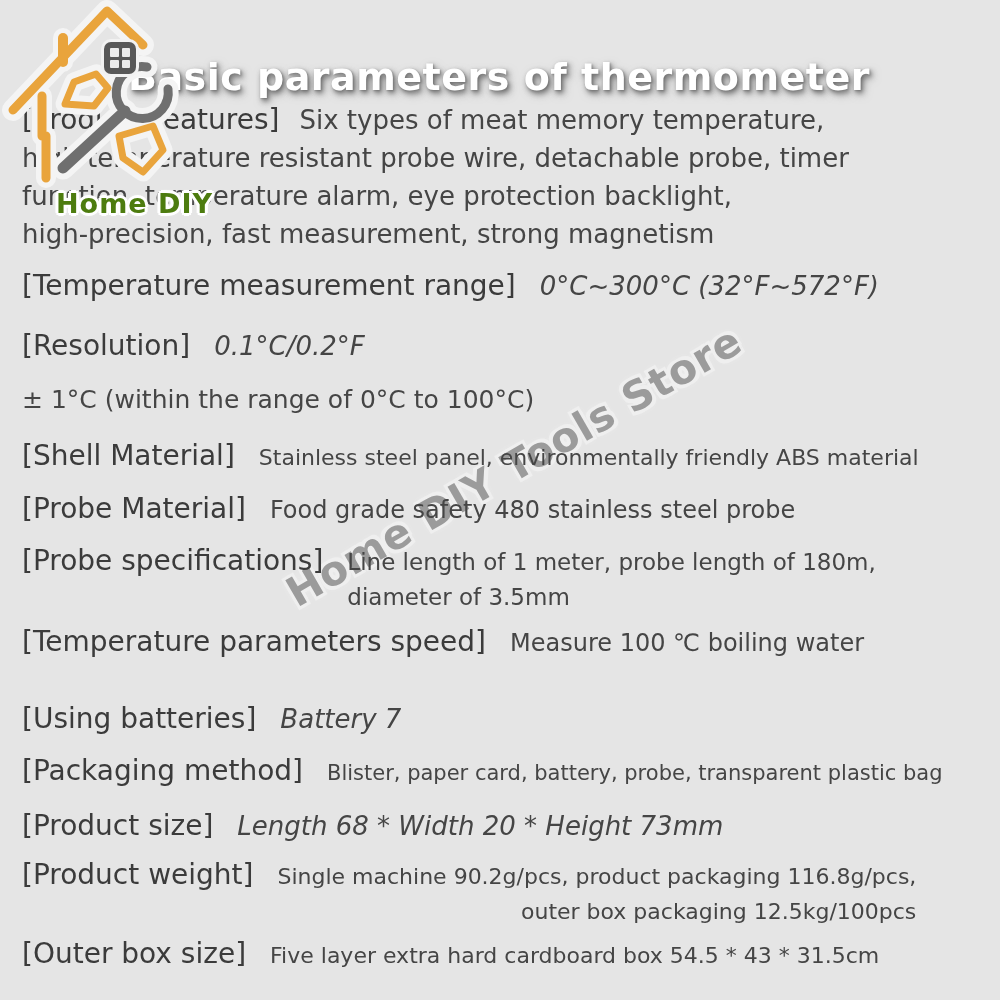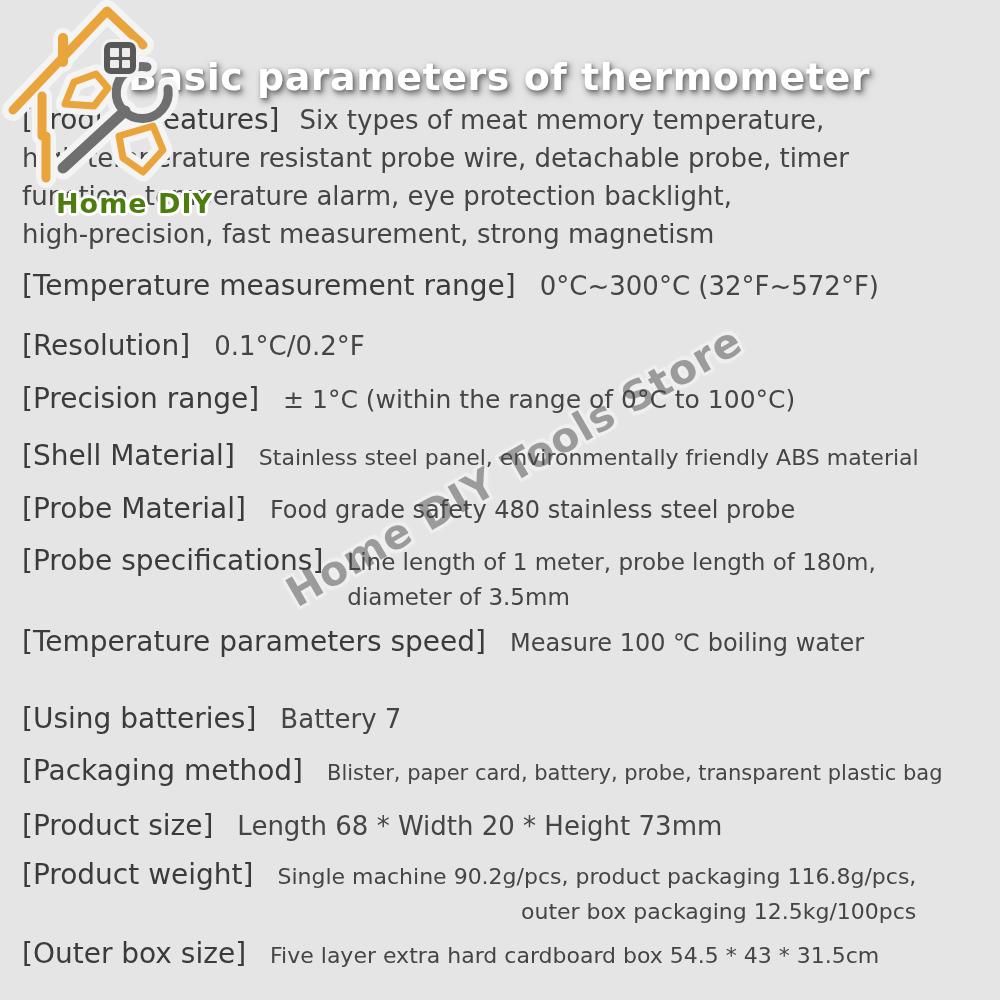--- a/index.html
+++ b/index.html
@@ -38,21 +38,21 @@
     text-shadow:-3px -3px 0 #efefef,3px -3px 0 #efefef,-3px 3px 0 #efefef,3px 3px 0 #efefef,0 0 7px #f2f2f2;
   }
   
   .row{
     position:absolute;left:22px;right:12px;z-index:2;
     display:flex;align-items:baseline;column-gap:24px;
   }
   .label{font-size:28px;white-space:nowrap;color:#3b3b3b;}
   .value{color:#454545;}
   .value .vline{line-height:35px;white-space:nowrap;}
-  .v26 .vline{font-size:26px;}
+  .v26 .vline{font-size:26px;font-style:italic;}
   .v25 .vline{font-size:25px;}
   .v24 .vline{font-size:24px;}
   .v23 .vline{font-size:23px;}
   .v22 .vline{font-size:22px;text-align:right;}
   .v21 .vline{font-size:21px;}
   
   .features{position:absolute;left:22px;right:12px;top:101px;z-index:2;}
   .features .fline{font-size:26px;line-height:38px;color:#454545;white-space:nowrap;}
   .features .label{margin-right:20px;}
 </style>
@@ -116,21 +116,20 @@
   </div>
 
   <div class="row" style="top:329px">
     <span class="label">[Resolution]</span>
     <div class="value v26">
         <div class="vline">0.1°C/0.2°F</div>
       </div>
   </div>
 
   <div class="row" style="top:382px">
-    <span class="label">[Precision range]</span>
     <div class="value v25">
         <div class="vline">± 1°C (within the range of 0°C to 100°C)</div>
       </div>
   </div>
 
   <div class="row" style="top:439px">
     <span class="label">[Shell Material]</span>
     <div class="value v22">
         <div class="vline">Stainless steel panel, environmentally friendly ABS material</div>
       </div>

